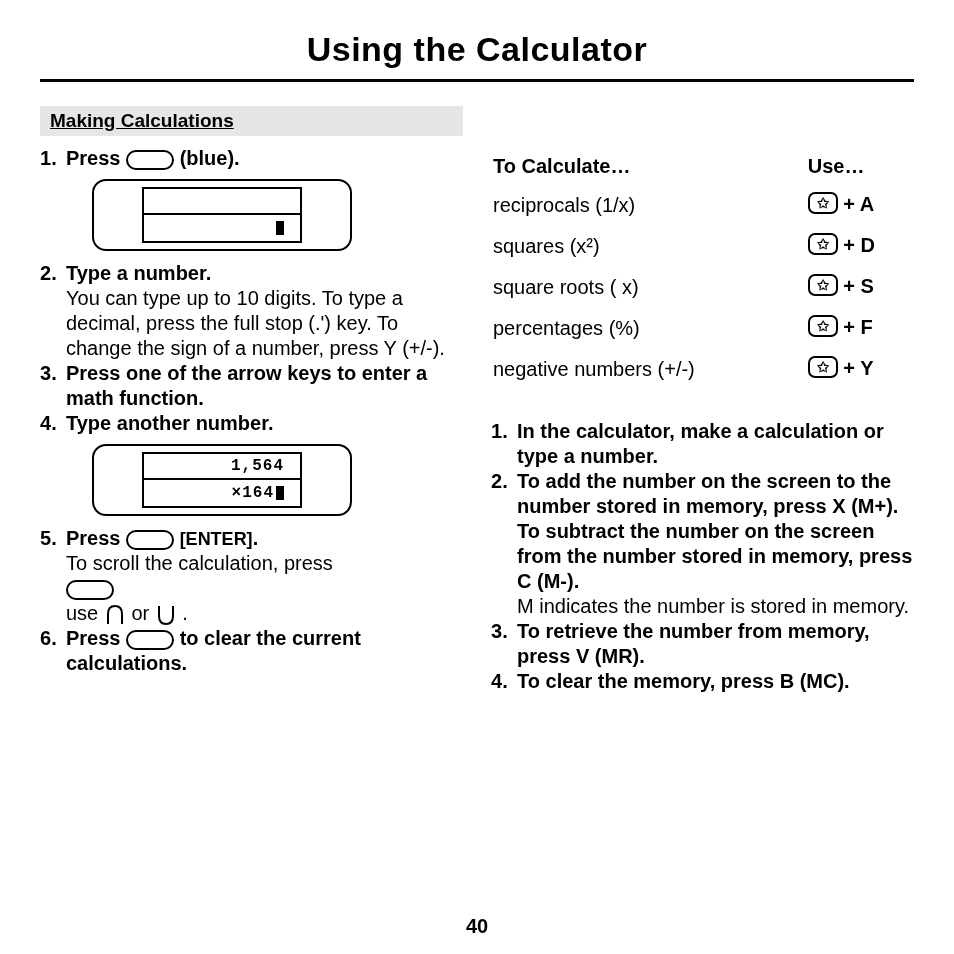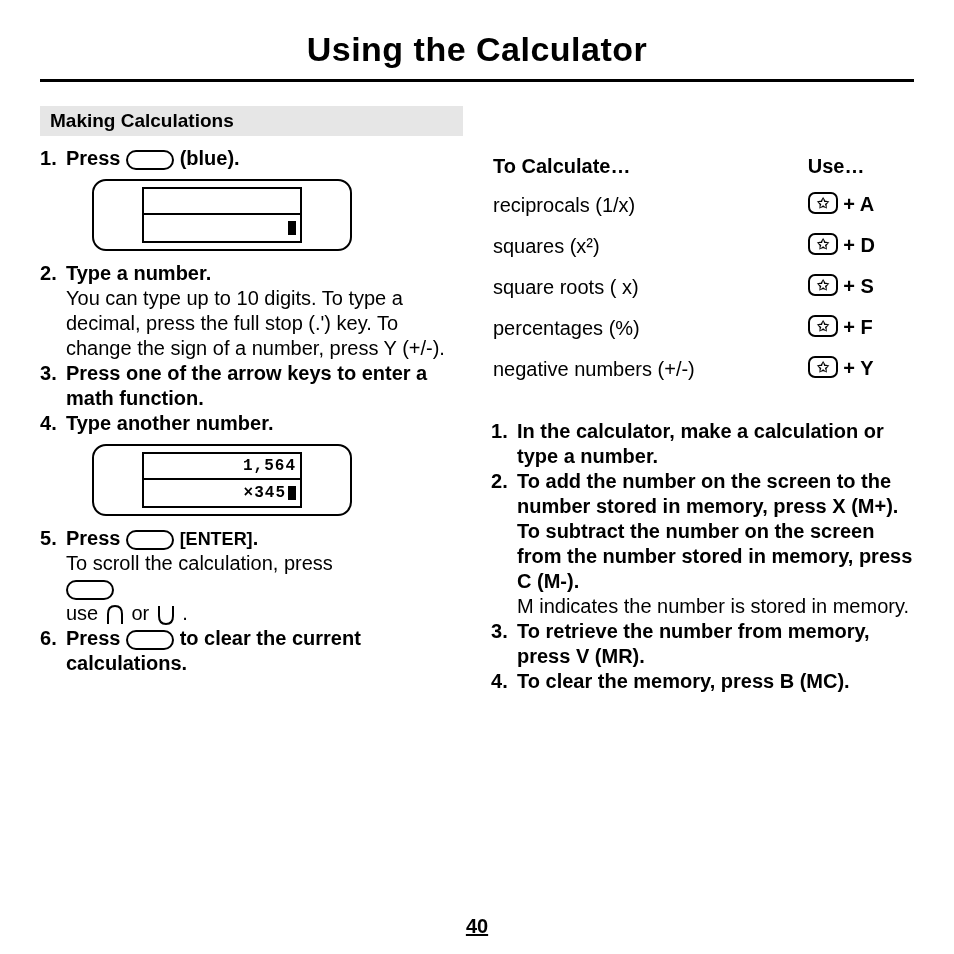--- a/index.html
+++ b/index.html
@@ -30,20 +30,21 @@
   .col {
     flex: 1;
     min-width: 0;
   }
   .section-header {
     background: #e6e6e6;
     font-size: 19px;
     font-weight: 900;
     padding: 4px 10px;
     margin-bottom: 10px;
+    text-decoration: underline;
   }
   ol.steps {
     list-style: none;
     counter-reset: step;
     font-size: 20px;
   }
   ol.steps > li {
     counter-increment: step;
     position: relative;
     padding-left: 26px;
@@ -72,21 +73,21 @@
     border: 2px solid #000;
     height: 28px;
     width: 160px;
     margin-left: 40px;
     display: flex;
     align-items: center;
     justify-content: flex-end;
     font-family: "Courier New", monospace;
     font-size: 16px;
     font-weight: bold;
-    padding-right: 4px;
+    padding-right: 16px;
     letter-spacing: 1px;
   }
   .lcd-row + .lcd-row { border-top: none; }
   .cursor-block {
     display: inline-block;
     width: 8px; height: 14px; background: #000;
     margin-left: 2px;
   }
   svg.pill-btn { vertical-align: middle; }
   .smallcaps { font-variant: small-caps; font-weight: 900; font-size: 18px; }
@@ -110,21 +111,20 @@
     vertical-align: middle;
   }
   .col-right-spacer { height: 28px; }
   .page-num {
     position: absolute;
     bottom: 16px;
     left: 0; right: 0;
     text-align: center;
     font-weight: 900;
     font-size: 20px;
-    text-decoration: underline;
   }
 </style>
 </head>
 <body>
 
 <h1 class="page-title">Using the Calculator</h1>
 <hr class="hr">
 
 <div class="columns">
 
@@ -164,21 +164,21 @@
       </li>
 
       <li>
         <span class="strong-line">Type another number.</span>
         <div class="lcd-box">
           <div class="lcd-inner">
             <div class="lcd-row">
                 <span>1,564</span>
               </div>
             <div class="lcd-row">
-                <span>×345</span>
+                <span>×164</span>
                 <span class="cursor-block"></span>
               </div>
           </div>
         </div>
       </li>
 
       <li>
         <span class="strong-line">
           <span>Press </span>
           <svg class="pill-btn" width="48" height="20" viewBox="0 0 48 20">

